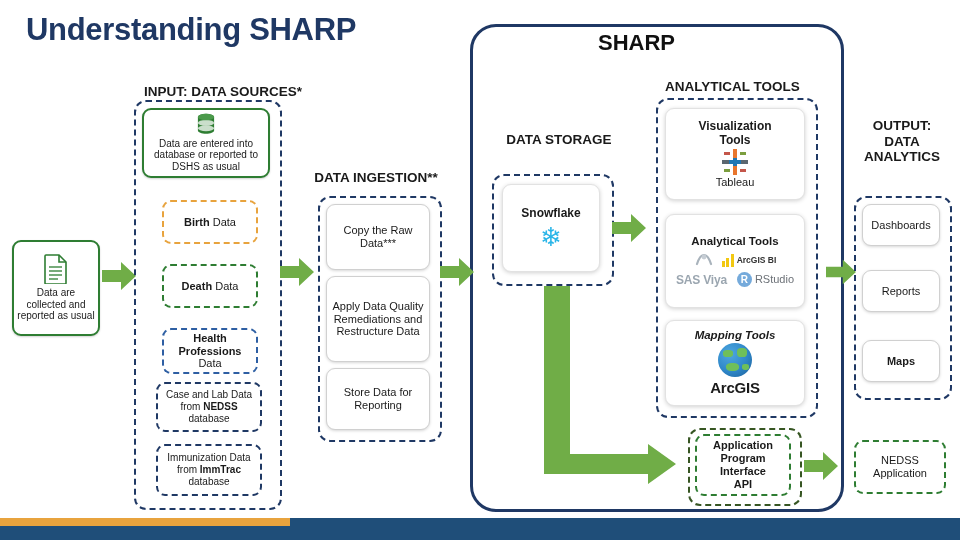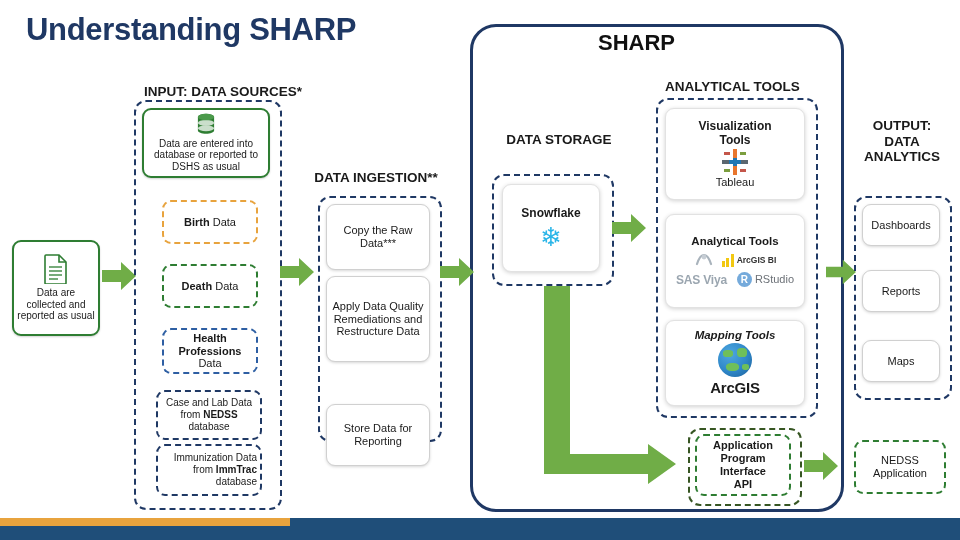--- a/index.html
+++ b/index.html
@@ -287,43 +287,43 @@
   </div>
 
   <div class="card dash-green" style="left:162px; top:264px; width:96px; height:44px;">
     <span><b>Death</b><span> Data</span></span>
   </div>
 
   <div class="card dash-blue" style="left:162px; top:328px; width:96px; height:46px;">
     <span><b>Health Professions</b><span> Data</span></span>
   </div>
 
-  <div class="card dash-navy" style="left:156px; top:382px; width:106px; height:50px;margin-top:8px;">
+  <div class="card dash-navy" style="left:156px; top:382px; width:106px; height:50px;">
     <span class="tiny"><span>Case and Lab Data from </span><b>NEDSS</b><span> database</span></span>
   </div>
 
-  <div class="card dash-navy" style="left:156px; top:444px; width:106px; height:52px;text-align:right;">
+  <div class="card dash-navy" style="left:156px; top:444px; width:106px; height:52px;">
     <span class="tiny"><span>Immunization Data from </span><b>ImmTrac</b><span> database</span></span>
   </div>
 
   <div class="arrow" style="left:280px; top:258px;">
     <svg width="34" height="28" viewBox="0 0 34 28">
       <polygon points="0,8 19,8 19,0 34,14 19,28 19,20 0,20" fill="#70AD47"></polygon>
     </svg>
   </div>
 
   <div class="dash-group" style="left:318px; top:196px; width:120px; height:242px;"></div>
 
   <div class="card grey" style="left:326px; top:204px; width:104px; height:66px;">
     <span>Copy the Raw Data***</span>
   </div>
   <div class="card grey" style="left:326px; top:276px; width:104px; height:86px;">
     <span>Apply Data Quality Remediations and Restructure Data</span>
   </div>
-  <div class="card grey" style="left:326px; top:368px; width:104px; height:62px;margin-top:36px;">
+  <div class="card grey" style="left:326px; top:368px; width:104px; height:62px;">
     <span>Store Data for Reporting</span>
   </div>
 
   <div class="arrow" style="left:440px; top:258px;">
     <svg width="34" height="28" viewBox="0 0 34 28">
       <polygon points="0,8 19,8 19,0 34,14 19,28 19,20 0,20" fill="#70AD47"></polygon>
     </svg>
   </div>
 
   <div class="dash-group" style="left:492px; top:174px; width:118px; height:108px;"></div>
@@ -422,21 +422,21 @@
   </div>
 
   <div class="dash-group" style="left:854px; top:196px; width:94px; height:200px;"></div>
 
   <div class="card grey" style="left:862px; top:204px; width:78px; height:42px;">
     <span>Dashboards</span>
   </div>
   <div class="card grey" style="left:862px; top:270px; width:78px; height:42px;">
     <span>Reports</span>
   </div>
-  <div class="card grey" style="left:862px; top:340px; width:78px; height:42px;">
+  <div class="card grey" style="left:862px; top:340px; width:78px; height:42px;font-weight:bold;">
     <span>Maps</span>
   </div>
 
   <div class="card dash-green" style="left:854px; top:440px; width:92px; height:54px;">
     <span>NEDSS</span>
     <span>Application</span>
   </div>
 
   <div class="bottom-bar"></div>
   <div class="bottom-bar-gold2"></div>

